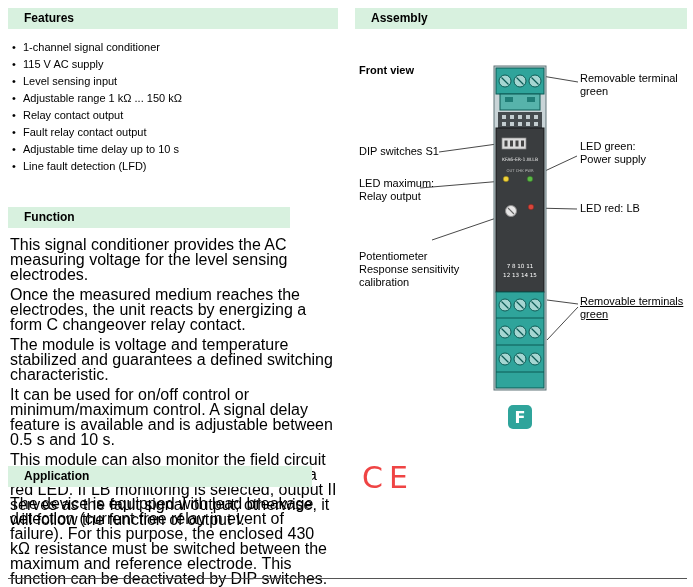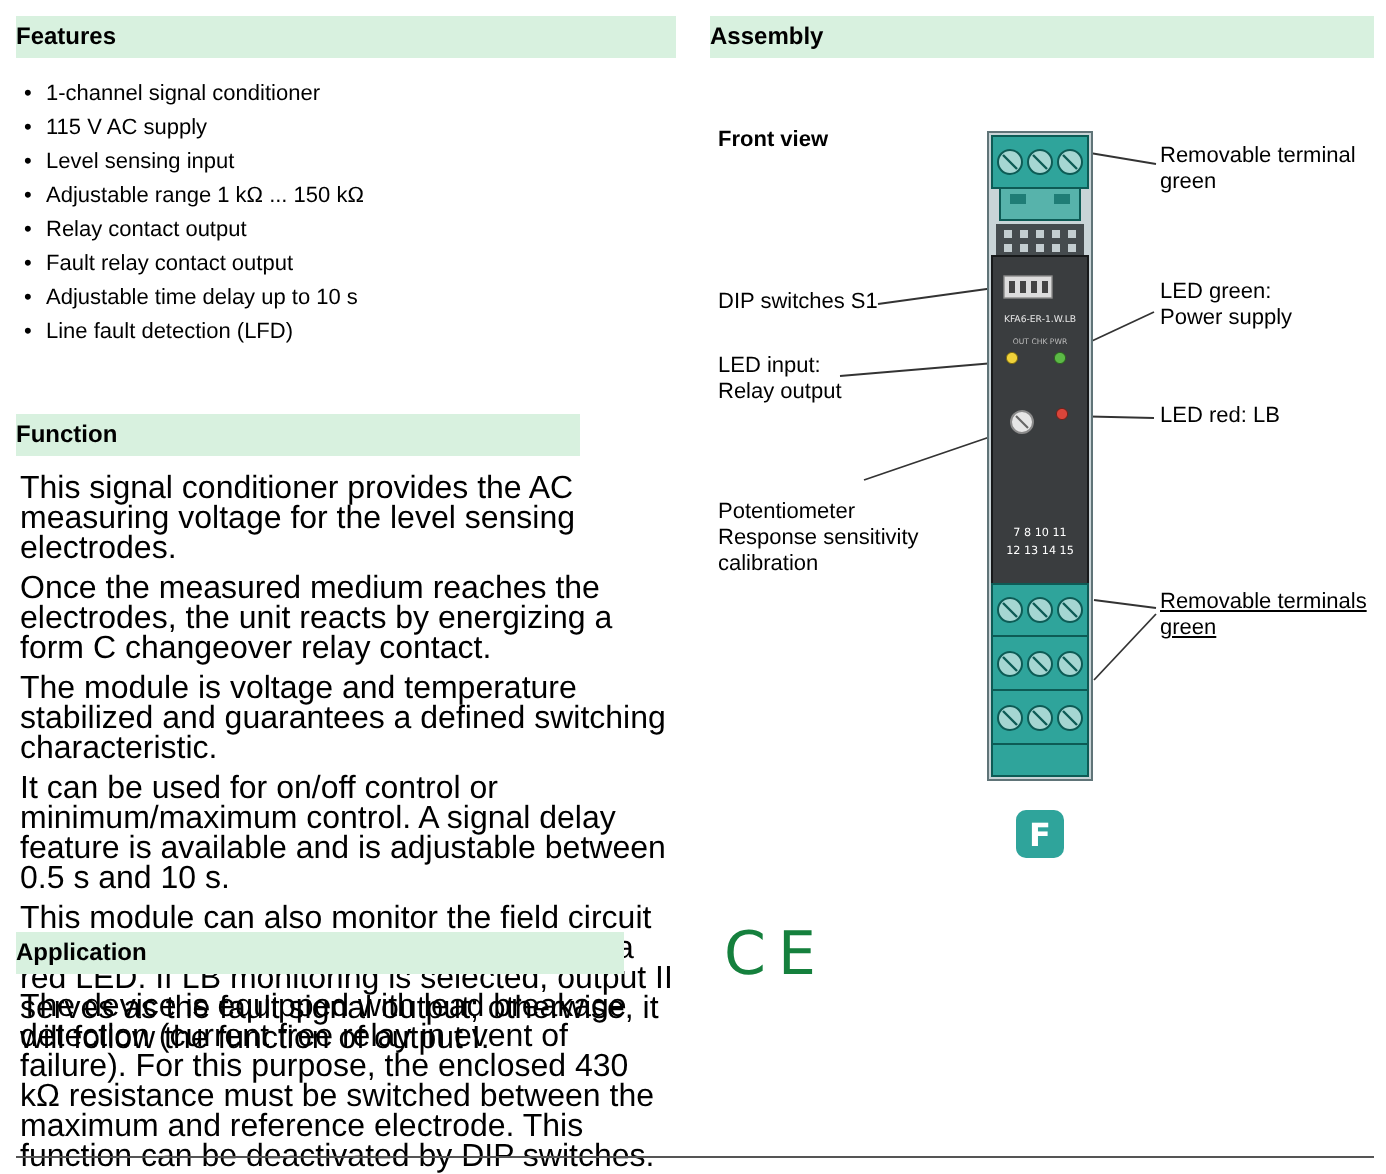--- a/index.html
+++ b/index.html
@@ -11,21 +11,21 @@
     color: #000;
     overflow: hidden;
   }
   .page { position: absolute; inset: 0; background: #fff; }
 
   .secbar {
     position: absolute;
     background: #d8f1df;
     font-size: 12px;
     font-weight: bold;
-    padding: 4px 8px 4px 0;
+    padding: 4px 8px 4px 16px;
     height: 21px;
     line-height: 13px;
   }
 
   ul.features {
     position: absolute;
     list-style: none;
     font-size: 11px;
   }
   ul.features li {
@@ -57,21 +57,21 @@
   .callout.bold { font-weight: bold; }
 
   .assembly-svg { position: absolute; left: 355px; top: 0; }
 
   .ce-mark {
     position: absolute;
     font-family: "DejaVu Sans", sans-serif;
     font-size: 30px;
     font-weight: 400;
     letter-spacing: 6px;
-    color: #15803d;
+    color: #ef4444;
   }
 
   .bottom-rule {
     position: absolute;
     left: 8px;
     top: 578px;
     width: 679px;
     border-top: 1px solid #555;
   }
 </style>
@@ -237,21 +237,21 @@
   <div class="callout" style="left:359px; top:145px;">
     <span>DIP switches S1</span>
   </div>
 
   <div class="callout" style="left:580px; top:140px;">
     <span>LED green:</span>
     <span>Power supply</span>
   </div>
 
   <div class="callout" style="left:359px; top:177px;">
-    <span>LED input:</span>
+    <span>LED maximum:</span>
     <span>Relay output</span>
   </div>
 
   <div class="callout" style="left:580px; top:202px;">
     <span>LED red: LB</span>
   </div>
 
   <div class="callout" style="left:359px; top:238px;margin-top:12px;">
     <span>Potentiometer</span>
     <span>Response sensitivity</span>

